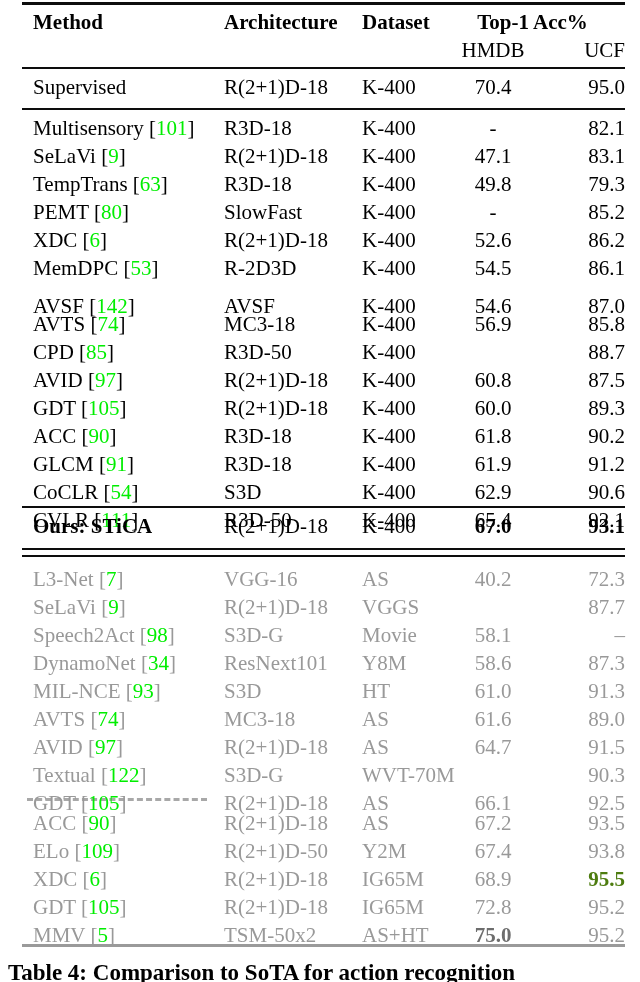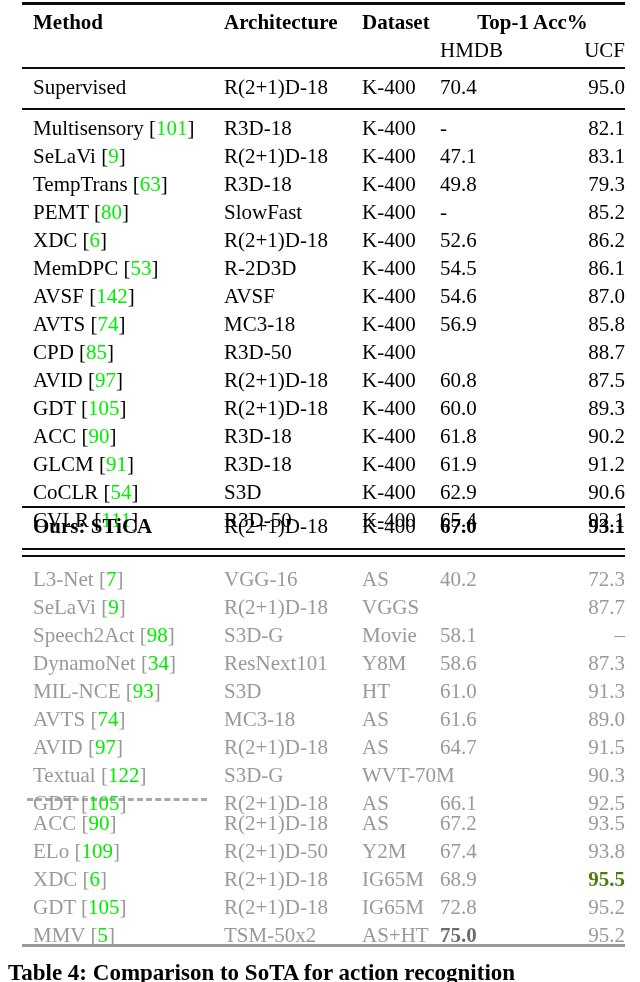--- a/index.html
+++ b/index.html
@@ -51,21 +51,21 @@
     position: absolute;
     left: 0;
     width: 640px;
     height: 28px;
     line-height: 28px;
     white-space: nowrap;
   }
   .c-method { position: absolute; left: 33px;  text-align: left; }
   .c-arch   { position: absolute; left: 224px; text-align: left; }
   .c-data   { position: absolute; left: 362px; text-align: left; }
-  .c-hmdb   { position: absolute; left: 440px; width: 106px; text-align: left; }
+  .c-hmdb   { position: absolute; left: 440px; width: 106px; text-align: center; }
   .c-ucf    { position: absolute; left: 546px; width: 79px;  text-align: right; }
 
   .fs-body { font-size: 21px; }
   .fs-head { font-size: 21px; font-weight: bold; }
 
   .gray { color: #999999; }
   .bold { font-weight: bold; }
 
   .cite { color: #00ee00; }
 
@@ -165,21 +165,21 @@
         <span class="c-hmdb fs-body">52.6</span>
         <span class="c-ucf fs-body">86.2</span>
       </div>
       <div class="row" style="top: 254px;">
         <span class="c-method fs-body"><span>MemDPC</span> [<span class="cite">53</span>]</span>
         <span class="c-arch fs-body">R-2D3D</span>
         <span class="c-data fs-body">K-400</span>
         <span class="c-hmdb fs-body">54.5</span>
         <span class="c-ucf fs-body">86.1</span>
       </div>
-      <div class="row" style="top: 282px;">
+      <div class="row" style="top: 292px;">
         <span class="c-method fs-body"><span>AVSF</span> [<span class="cite">142</span>]</span>
         <span class="c-arch fs-body">AVSF</span>
         <span class="c-data fs-body">K-400</span>
         <span class="c-hmdb fs-body">54.6</span>
         <span class="c-ucf fs-body">87.0</span>
       </div>
       <div class="row" style="top: 310px;">
         <span class="c-method fs-body"><span>AVTS</span> [<span class="cite">74</span>]</span>
         <span class="c-arch fs-body">MC3-18</span>
         <span class="c-data fs-body">K-400</span>

